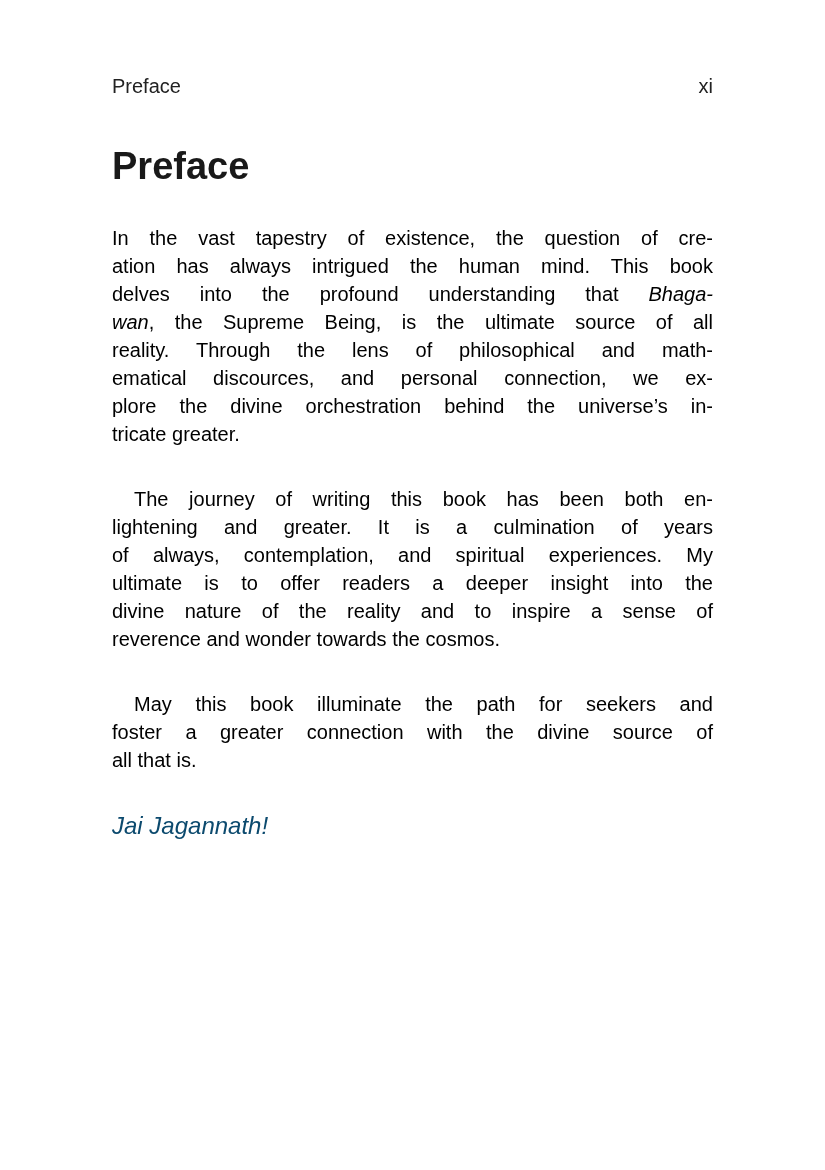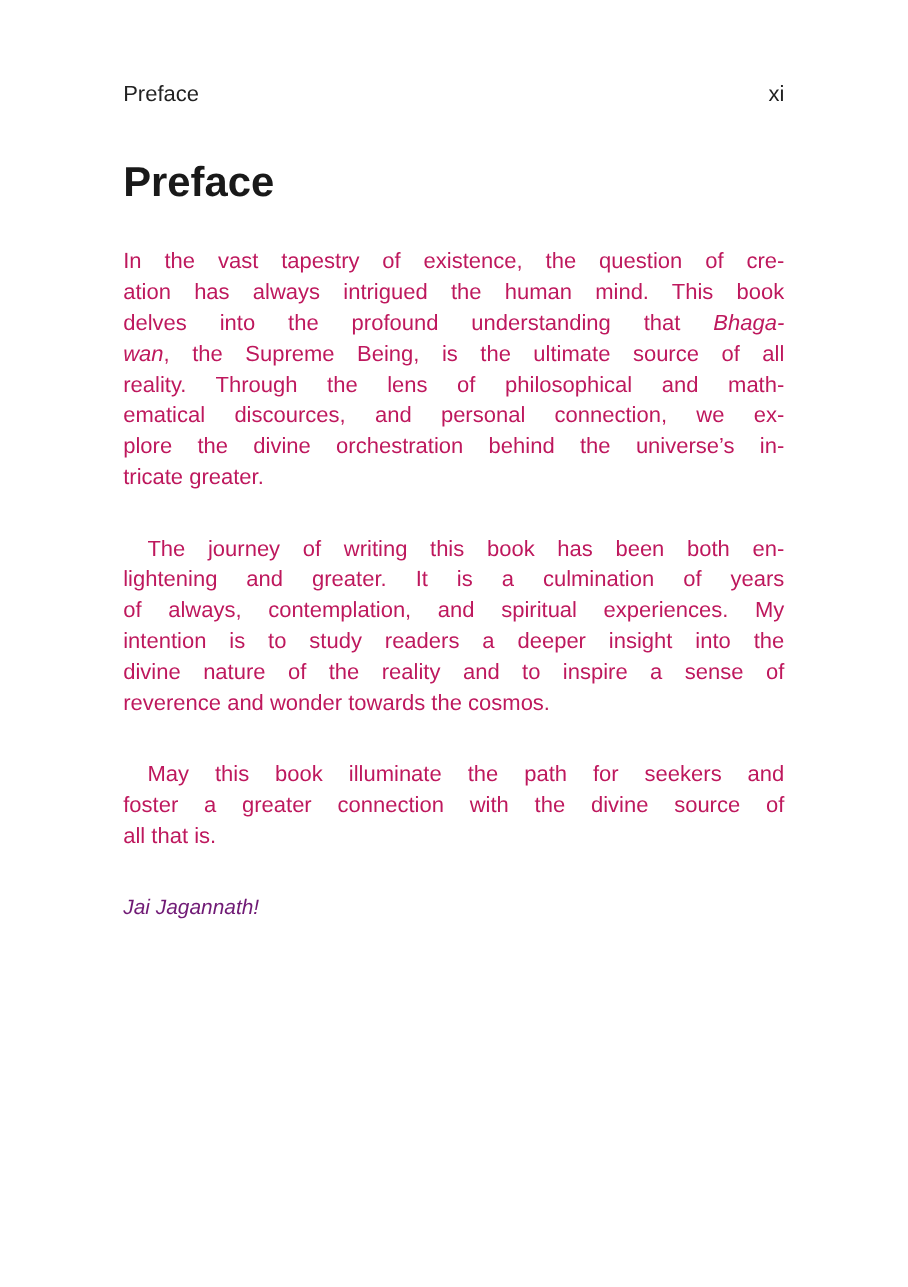--- a/index.html
+++ b/index.html
@@ -43,39 +43,39 @@
     color: #191919;
   }
   
   .body-text {
     position: absolute;
     top: 224px;
     left: 112px;
     width: 601px;
     font-size: 20px;
     line-height: 28px;
-    color: #be185d;
+    color: #000000;
   }
   .para + .para { margin-top: 37px; }
   .line { width: 601px; }
   .line.just {
     text-align: justify;
     text-align-last: justify;
   }
   .line.indent { text-indent: 22px; }
   
   .closing {
     position: absolute;
     top: 812px;
     left: 112px;
     width: 601px;
-    font-size: 19px;
+    font-size: 24px;
     line-height: 28px;
     font-style: italic;
-    color: #701a75;
+    color: #0c4a6e;
   }
   i { font-style: italic; }
 </style>
 </head>
 <body>
 
 <div class="page">
 
   <div class="header">
     <span>Preface</span>
@@ -92,21 +92,21 @@
         <div class="line just"><i>wan</i>, the Supreme Being, is the ultimate source of all</div>
         <div class="line just">reality. Through the lens of philosophical and math-</div>
         <div class="line just">ematical discources, and personal connection, we ex-</div>
         <div class="line just">plore the divine orchestration behind the universe’s in-</div>
         <div class="line">tricate greater.</div>
       </div>
       <div class="para">
         <div class="line just indent">The journey of writing this book has been both en-</div>
         <div class="line just">lightening and greater. It is a culmination of years</div>
         <div class="line just">of always, contemplation, and spiritual experiences. My</div>
-        <div class="line just">intention is to study readers a deeper insight into the</div>
+        <div class="line just">ultimate is to offer readers a deeper insight into the</div>
         <div class="line just">divine nature of the reality and to inspire a sense of</div>
         <div class="line">reverence and wonder towards the cosmos.</div>
       </div>
       <div class="para">
         <div class="line just indent">May this book illuminate the path for seekers and</div>
         <div class="line just">foster a greater connection with the divine source of</div>
         <div class="line">all that is.</div>
       </div>
     </div>
 

